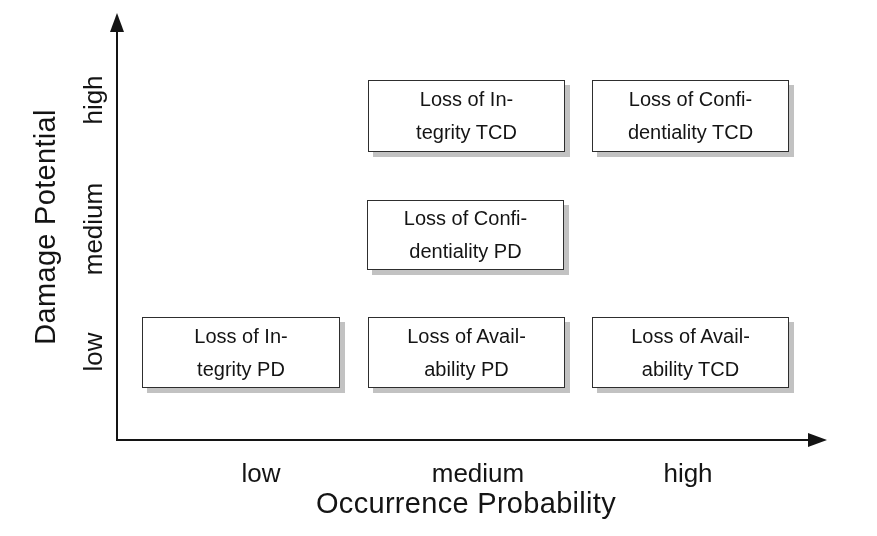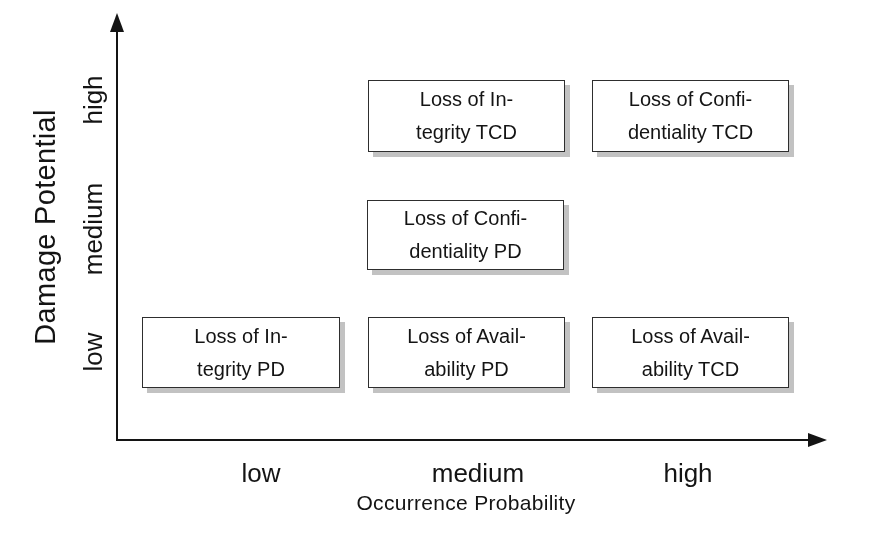--- a/index.html
+++ b/index.html
@@ -43,21 +43,21 @@
     position: absolute; left: -75px; top: 209px;
     width: 240px; height: 36px; line-height: 36px;
     font-size: 29px; text-align: center;
     transform: rotate(-90deg);
     letter-spacing: 0.3px;
     white-space: nowrap;
   }
   .x-title {
     position: absolute; left: 286px; top: 484px;
     width: 360px; height: 38px; line-height: 38px;
-    font-size: 21px; text-align: center;
+    font-size: 29px; text-align: center;
     letter-spacing: 0.3px;
     white-space: nowrap;
   }
 
   
   .y-tick {
     position: absolute; width: 100px; height: 30px; line-height: 30px;
     font-size: 26px; text-align: center;
     transform: rotate(-90deg);
     white-space: nowrap;

